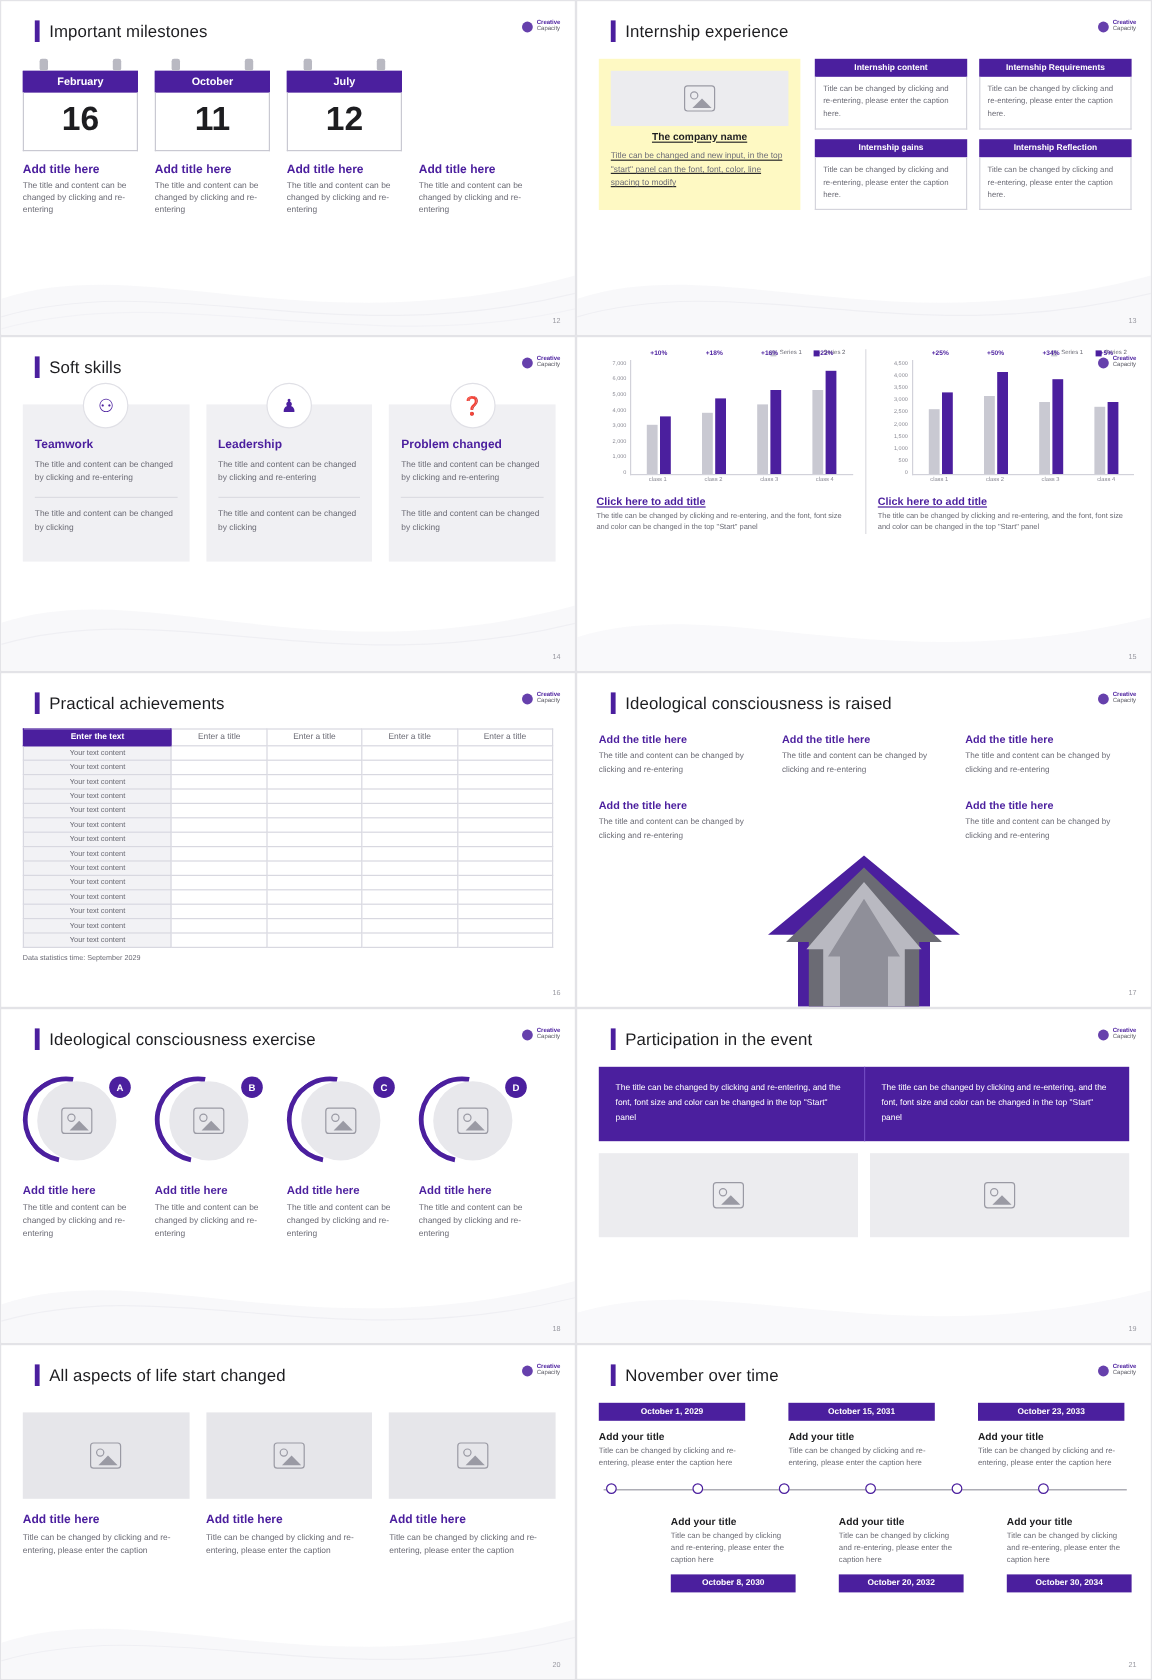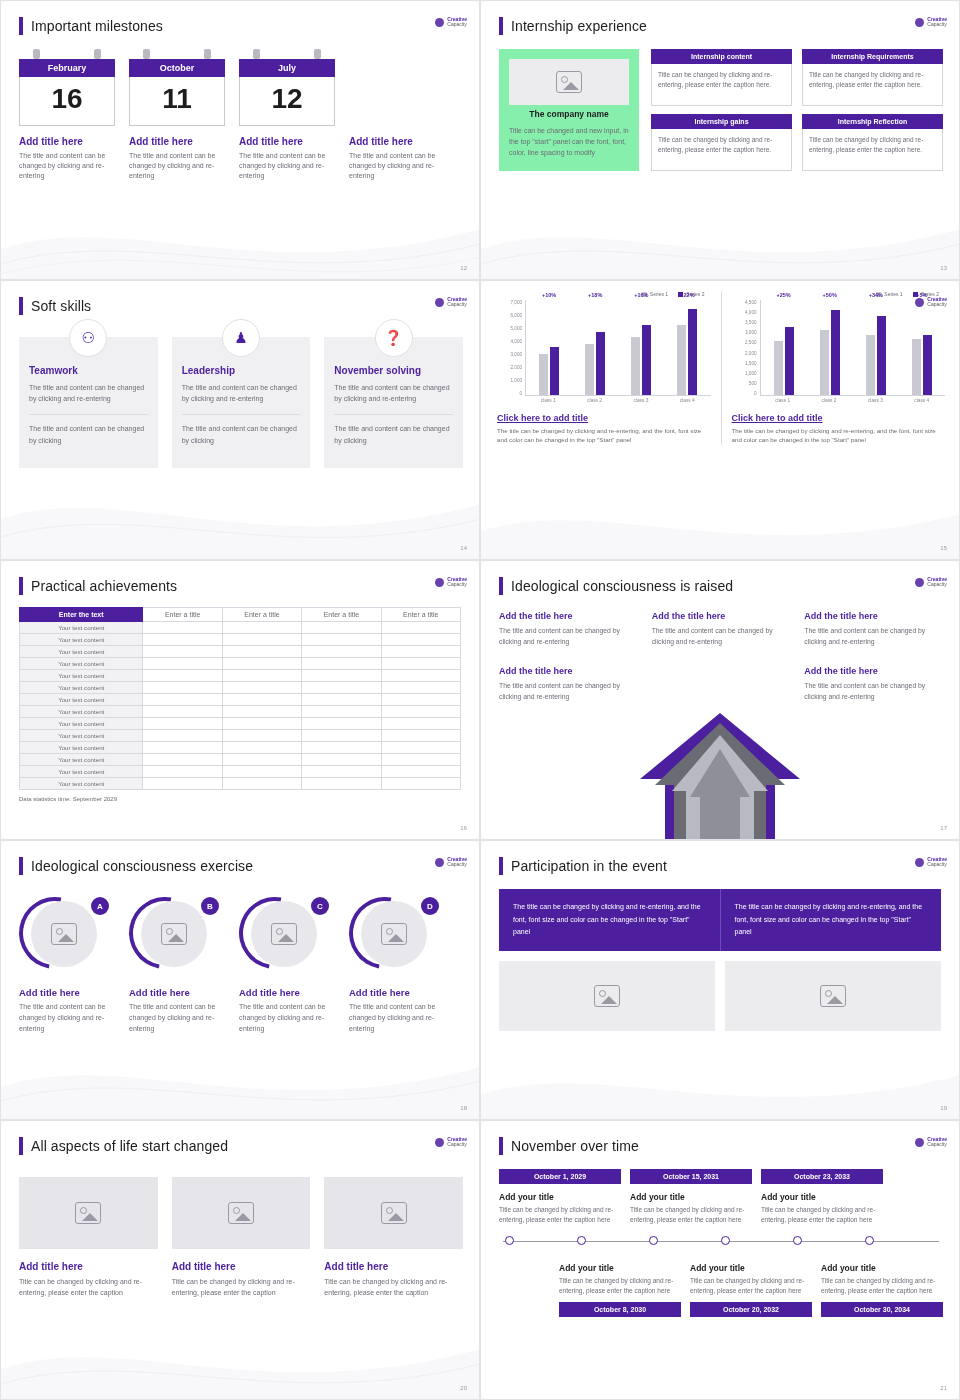--- a/index.html
+++ b/index.html
@@ -4,21 +4,21 @@
 <style>
   * { box-sizing: border-box; }
   html, body { margin:0; padding:0; background:#ffffff; }
   body { width:960px; font-family:"Liberation Sans", sans-serif; color:#2b2b2b; }
 
   .grid { display:grid; grid-template-columns:480px 480px; grid-template-rows:repeat(6, 280px); width:960px; }
   .slide { position:relative; background:#ffffff; border:1px solid #e3e3e7; overflow:hidden; }
   .slide .wave { position:absolute; left:0; right:0; bottom:0; height:110px; opacity:.55; pointer-events:none; }
   .slide .pgnum { position:absolute; right:12px; bottom:8px; font-size:6px; color:#9a9aa2; }
 
-  .stitle { display:flex; align-items:center; gap:8px; padding:16px 16px 0 18px; }
+  .stitle { display:flex; align-items:center; gap:8px; padding:16px 16px 0 28px; }
   .stitle .bar { width:4px; height:18px; background:#4b1f9e; display:inline-block; }
   .stitle h2 { font-size:14px; font-weight:400; margin:0; color:#1d1d20; letter-spacing:.1px; }
 
   .logo { position:absolute; right:12px; top:16px; display:flex; align-items:center; gap:3px; }
   .logo .mark { width:9px; height:9px; border-radius:50%; background:#4b1f9e; opacity:.85; }
   .logo .txt { font-size:5px; line-height:1.05; color:#5c5c66; }
   .logo .txt b { display:block; color:#4b1f9e; font-size:5px; }
 
   .purple { color:#4b1f9e;text-decoration:underline; }
 
@@ -33,21 +33,21 @@
   .cal-txt h4 { margin:10px 0 4px; font-size:10px; color:#4b1f9e; }
   .cal-txt p { margin:0; font-size:7px; line-height:1.45; color:#6c6c76; }
   .cal-texts { display:flex; gap:14px; padding:0 16px 0 18px; }
 
   
   .intern { display:flex; gap:12px; padding:14px 16px 0 18px; }
   .photo { background:#ececef; display:flex; align-items:center; justify-content:center; }
   .ph-ico { width:26px; height:22px; border:1.6px solid #9a9aa4; border-radius:3px; position:relative; }
   .ph-ico:before { content:""; position:absolute; left:4px; top:4px; width:5px; height:5px; border-radius:50%; border:1.4px solid #9a9aa4; }
   .ph-ico:after { content:""; position:absolute; right:2px; bottom:2px; width:0; height:0; border-left:8px solid transparent; border-right:8px solid transparent; border-bottom:8px solid #9a9aa4; }
-  .comp { width:140px; background:#86efac; padding:10px; text-align:center; }
+  .comp { width:168px; background:#fef9c3; padding:10px; text-align:center;text-decoration:underline; }
   .comp .imgbox { height:46px; display:flex; align-items:center; justify-content:center; }
   .comp h4 { margin:4px 0 6px; font-size:8.5px; color:#1d1d20; }
   .comp p { margin:0; font-size:7px; line-height:1.6; color:#6c6c76; text-align:left; }
   .cards { display:grid; grid-template-columns:1fr 1fr; gap:8px 10px; flex:1; }
   .card .chd { background:#4b1f9e; color:#fff; font-size:7px; text-align:center; padding:4px 0; font-weight:bold; }
   .card .cbd { border:1px solid #d4d4dc; border-top:none; padding:6px; font-size:6.5px; line-height:1.6; color:#6c6c76; min-height:42px; }
 
   
   .skills { display:flex; gap:14px; padding:22px 16px 0 18px; }
   .skill { flex:1; background:#f0f0f3; padding:22px 10px 12px; position:relative; }
@@ -108,21 +108,21 @@
 
   
   .life { display:flex; gap:14px; padding:22px 16px 0 18px; }
   .life .cell { flex:1; }
   .life .img { height:72px; background:#e6e6ea; display:flex; align-items:center; justify-content:center; }
   .life h4 { margin:12px 0 4px; font-size:10px; color:#4b1f9e; }
   .life p { margin:0; font-size:7px; line-height:1.6; color:#6c6c76; }
 
   
   .tl { position:relative; padding:14px 16px 0 18px; }
-  .tl-row { display:flex; gap:9px; }
+  .tl-row { display:flex; gap:36px; }
   .tl-col { width:122px; }
   .tl-chip { background:#4b1f9e; color:#fff; font-size:7px; text-align:center; padding:4px 2px; font-weight:bold; }
   .tl-col h4 { margin:8px 0 3px; font-size:8.5px; color:#1d1d20; }
   .tl-col p { margin:0; font-size:6.5px; line-height:1.55; color:#6c6c76; }
   .tl-line { position:relative; height:22px; margin:6px 0 2px; }
   .tl-line .ln { position:absolute; left:4px; right:4px; top:10px; height:1px; background:#9a9aa4; }
   .tl-line .dot { position:absolute; top:5px; width:9px; height:9px; border-radius:50%; background:#fff; border:1.5px solid #4b1f9e; }
   .tl-row.lower { margin-left:60px; }
   .tl-col.low h4 { color:#1d1d20; }
   .tl-col.low .tl-chip { margin-top:6px; }
@@ -262,21 +262,21 @@
             <span>♟</span>
           </div>
         <h4>Leadership</h4>
         <p>The title and content can be changed by clicking and re-entering</p>
         <p class="sep">The title and content can be changed by clicking</p>
       </div>
       <div class="skill">
         <div class="ico">
             <span>❓</span>
           </div>
-        <h4>November solving</h4>
+        <h4>Problem changed</h4>
         <p>The title and content can be changed by clicking and re-entering</p>
         <p class="sep">The title and content can be changed by clicking</p>
       </div>
     </div>
     <svg class="wave" viewBox="0 0 480 110" preserveAspectRatio="none">
       <path d="M0,70 C120,30 260,115 480,55 L480,110 L0,110 Z" fill="#f3f3f6"></path>
       <path d="M0,88 C140,48 280,120 480,70" fill="none" stroke="#e2e2ea" stroke-width="1"></path>
     </svg>
     <span class="pgnum">14</span>
   </section>

